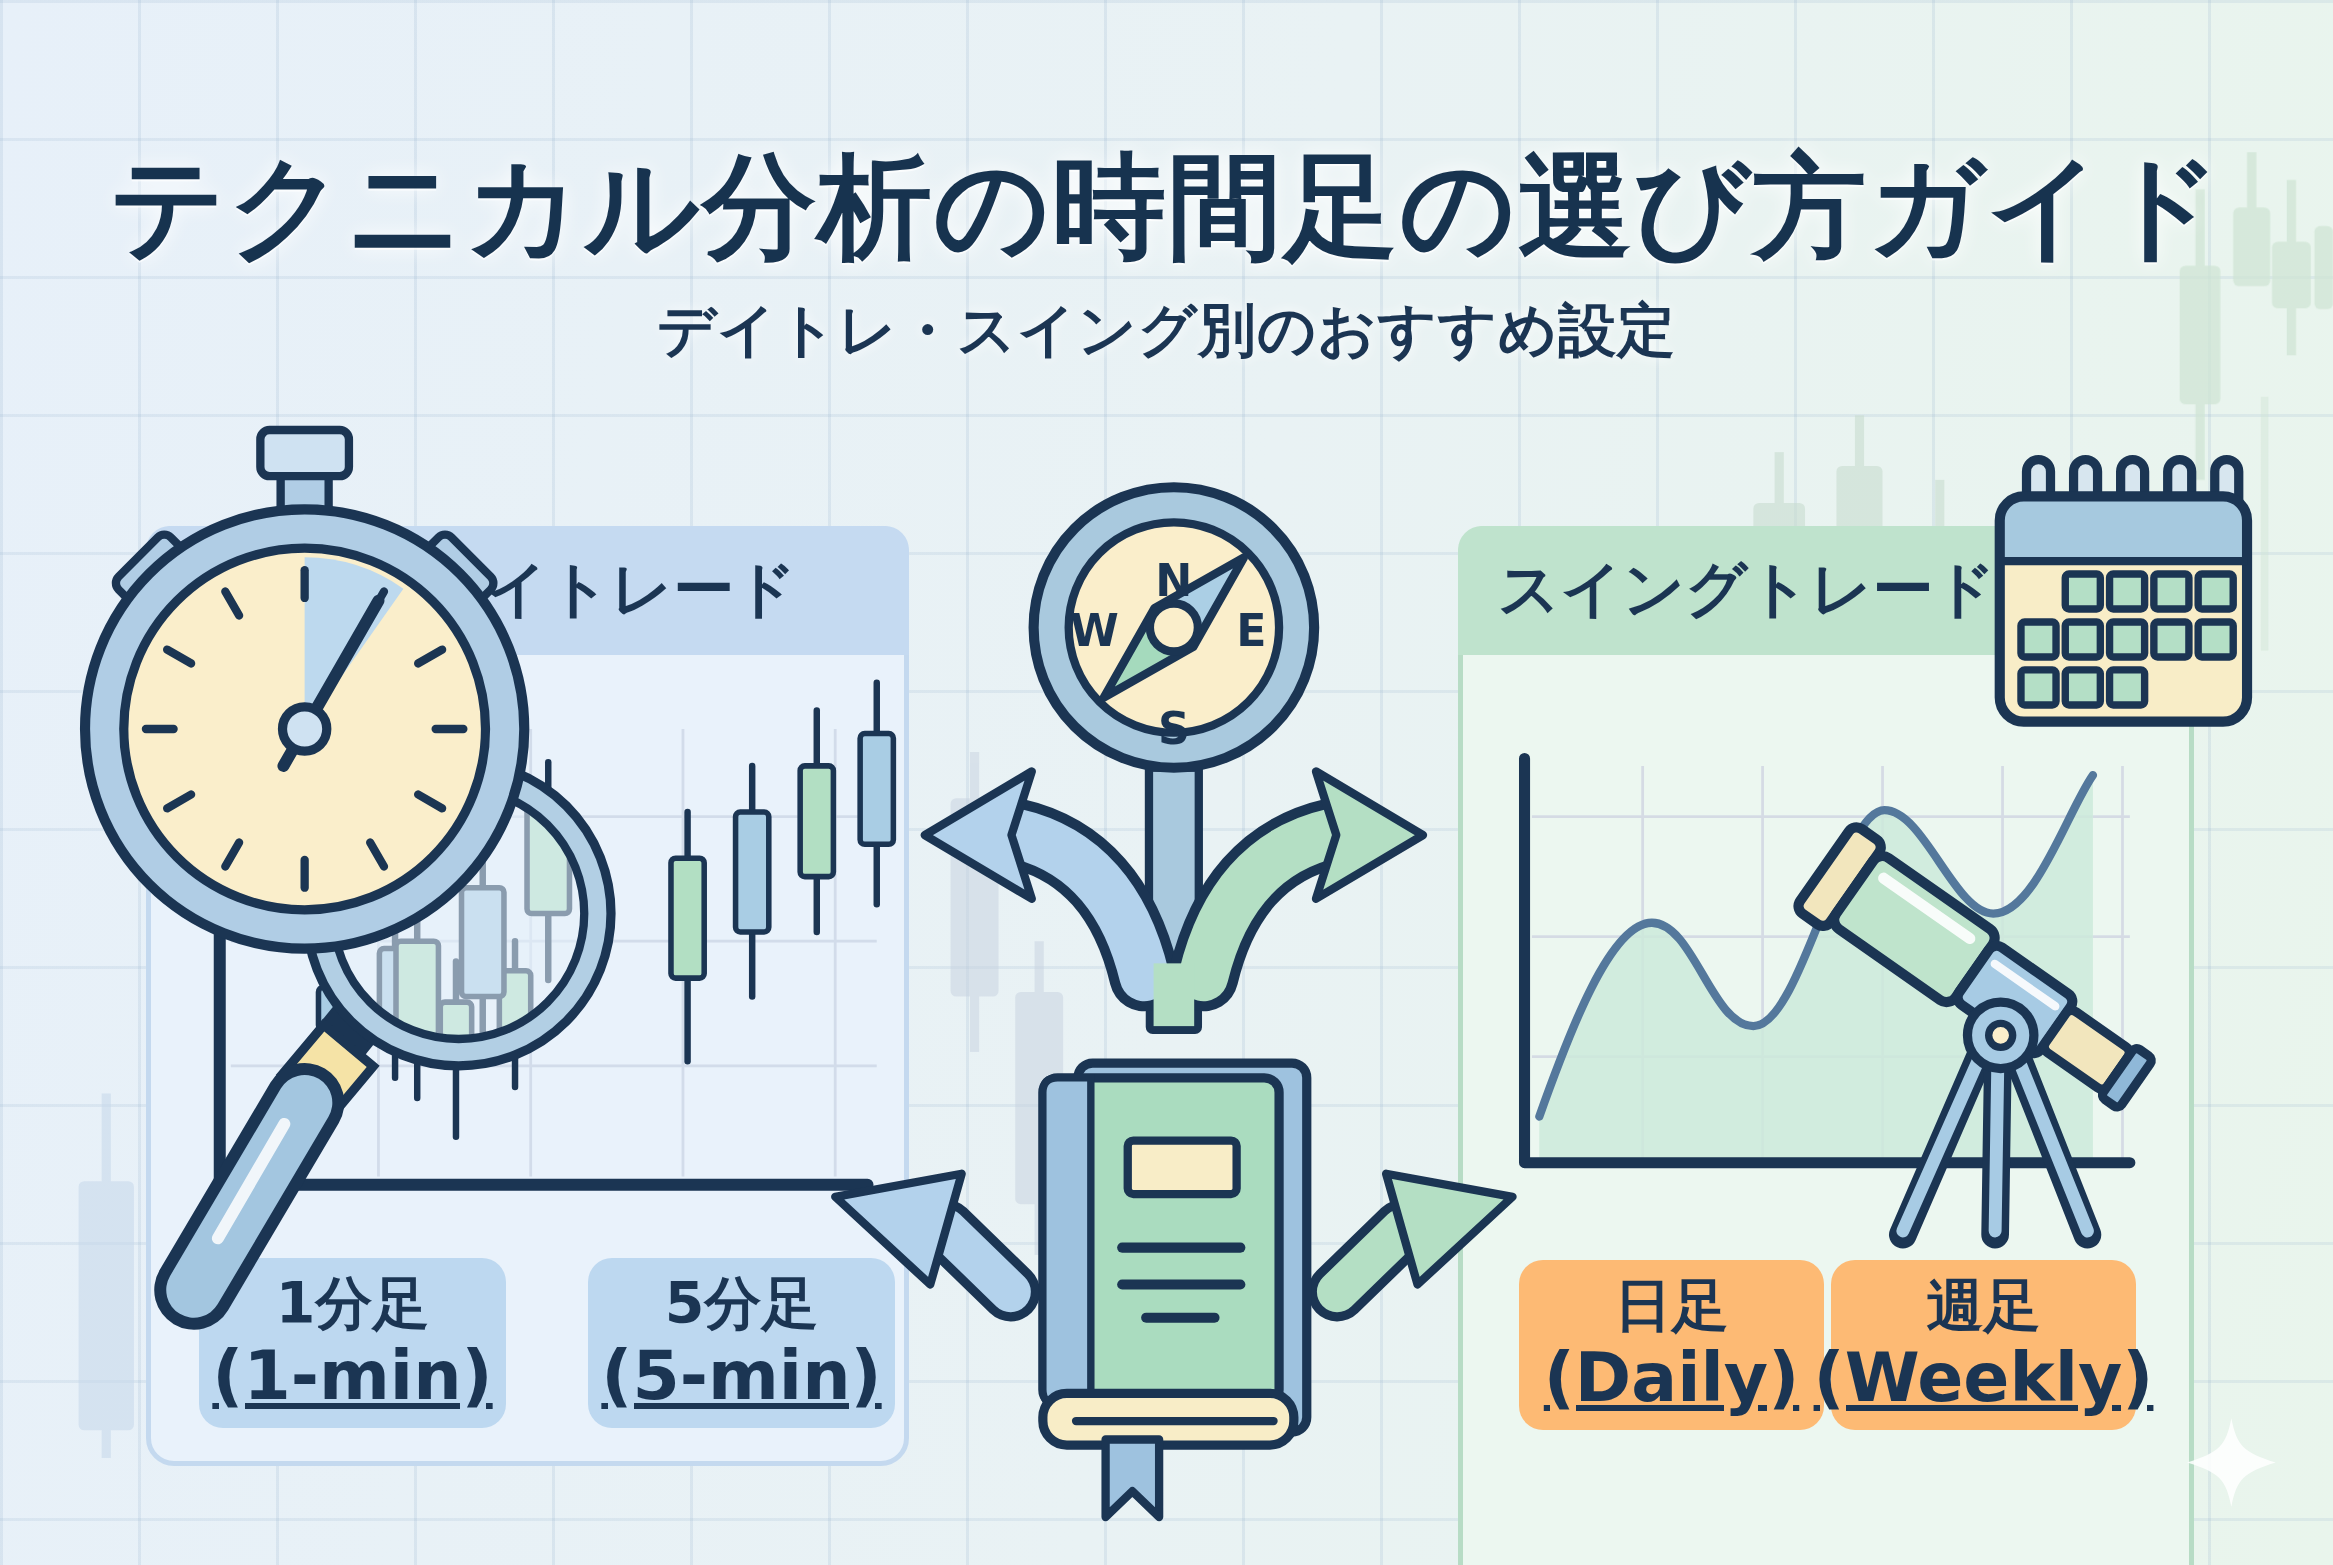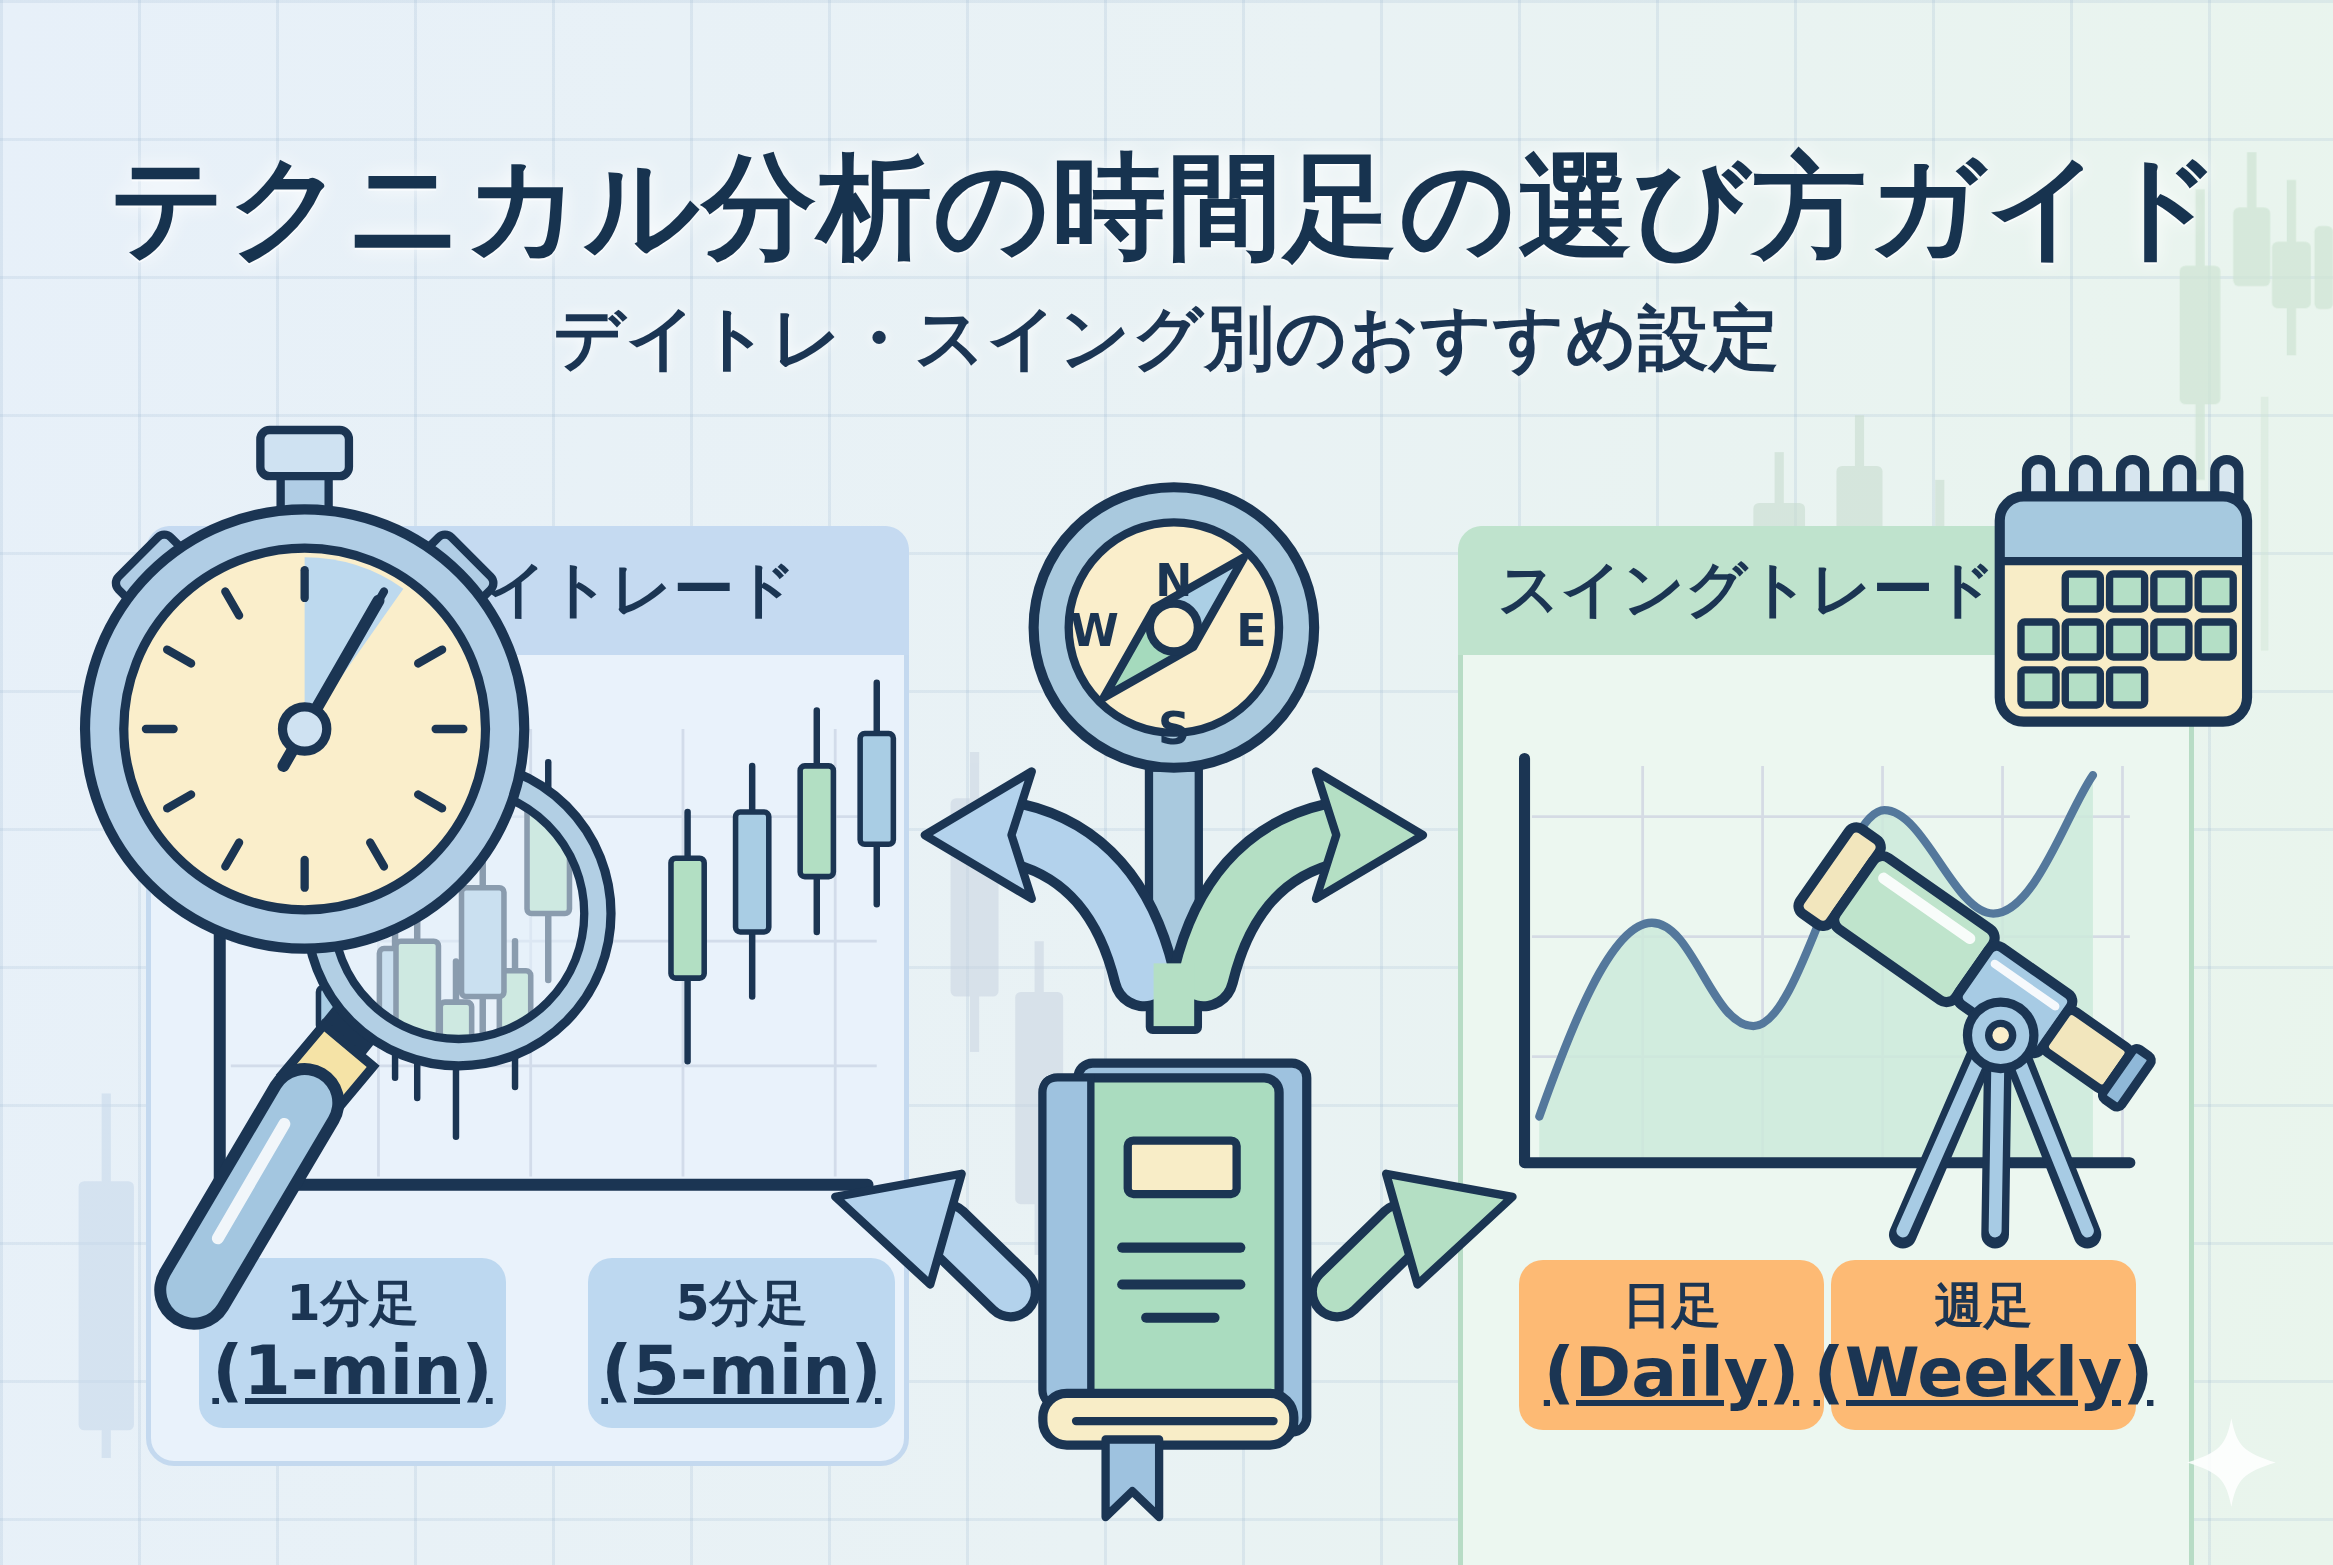--- a/index.html
+++ b/index.html
@@ -15,21 +15,21 @@
   svg{display:block;}
   .nopointer{pointer-events:none;}
   .title{
     position:absolute;left:0;right:0;top:131px;text-align:center;
     font-size:114px;font-weight:800;color:#17334f;letter-spacing:1.8px;
     text-shadow:0 0 20px rgba(255,255,255,.95),0 1.8px 0 rgba(255,255,255,.7);
     z-index:6;white-space:nowrap;
   }
   .subtitle{
     position:absolute;left:0;right:0;top:292px;text-align:center;
-    font-size:70px;font-weight:800;color:#1b3553;letter-spacing:0.9px;
+    font-size:58px;font-weight:800;color:#1b3553;letter-spacing:0.9px;
     text-shadow:0 0 13px rgba(255,255,255,.9);
     z-index:6;white-space:nowrap;
   }
   .panel{position:absolute;border-radius:28px;z-index:2;}
   .panel-day{
     left:146px;top:526px;width:763px;height:940px;
     background:#e9f2fb;border:5.5px solid #c4d9ef;box-sizing:border-box;
   }
   .panel-swing{
     left:1458px;top:526px;width:736px;height:1182px;
@@ -40,21 +40,21 @@
     display:flex;align-items:center;justify-content:center;
     font-size:61px;font-weight:800;color:#1b3553;white-space:nowrap;
   }
   .band-day{width:763px;background:#c5daf1;padding-left:166px;box-sizing:border-box;}
   .band-swing{width:736px;background:#bfe3cd;padding-right:157px;box-sizing:border-box;}
   .badge{
     position:absolute;border-radius:24px;display:flex;flex-direction:column;
     align-items:center;justify-content:center;text-align:center;
     font-weight:800;color:#1b3553;z-index:3;
   }
-  .badge .jp{font-size:49px;line-height:1.15;}
+  .badge .jp{font-size:57px;line-height:1.15;}
   .badge .en{font-size:68px;line-height:1.15;text-decoration:underline;}
   .badge-blue{background:#bdd8f0;}
   .badge-green{background:#fdba74;}
   .b-day-1{left:48px;top:727px;width:307px;height:170px;}
   .b-day-2{left:389px;top:727px;width:307px;height:170px;margin-left:48px;}
   .b-swing-1{left:56px;top:729px;width:305px;height:170px;}
   .b-swing-2{left:368px;top:729px;width:305px;height:170px;}
 </style>
 </head>
 <body>

